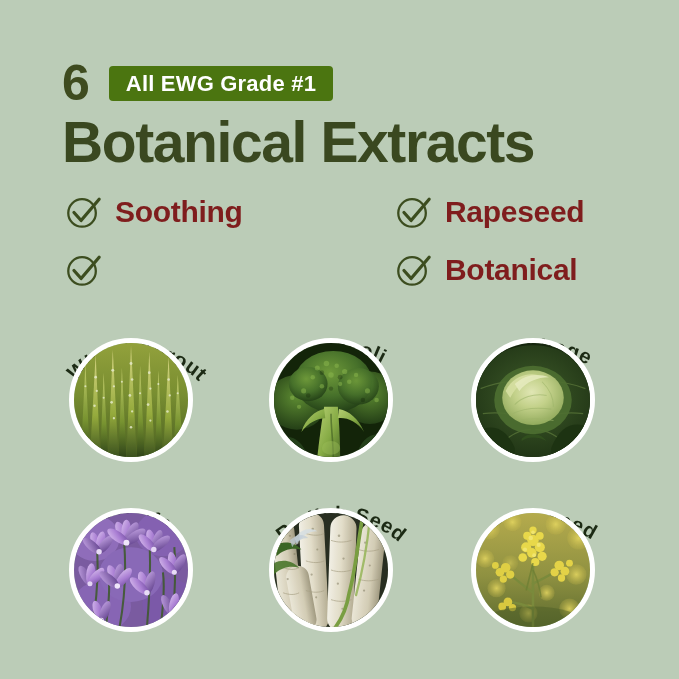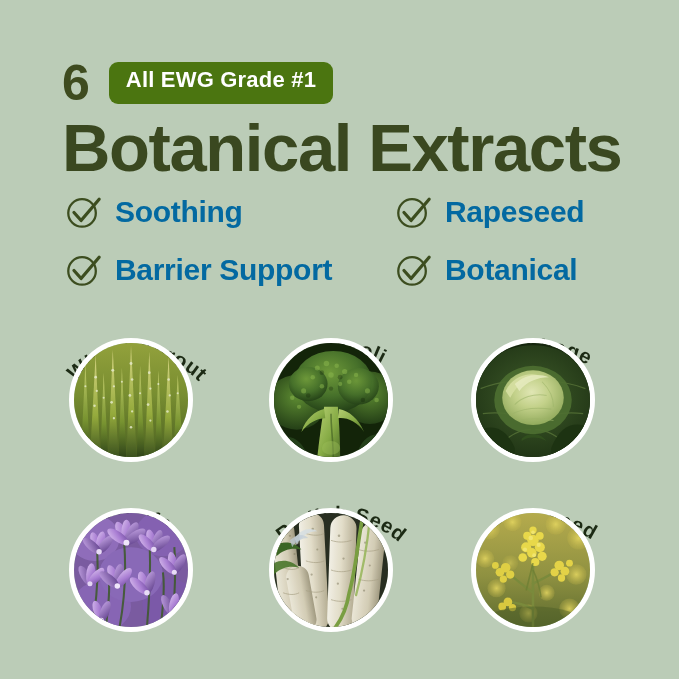--- a/index.html
+++ b/index.html
@@ -35,33 +35,33 @@
     font-weight: 700;
     color: #3e4b1f;
     line-height: 1;
     letter-spacing: -1px;
   }
   .ewg-badge {
     background: #4b7510;
     color: #ffffff;
     font-size: 22px;
     font-weight: 700;
-    padding: 7px 17px 13px 17px;
-    border-radius: 9px;
+    padding: 7px 17px 6px 17px;
+    border-radius: 4px;
     line-height: 1;
     letter-spacing: 0.2px;
     white-space: nowrap;
   }
 
   
   .main-title {
     position: absolute;
     left: 62px;
     top: 112px;
-    font-size: 67px;
+    font-size: 57px;
     font-weight: 700;
     color: #3a4820;
     letter-spacing: -1.4px;
     line-height: 1.06;
     white-space: nowrap;
   }
 
   
   .benefits {
     position: absolute;
@@ -79,21 +79,21 @@
   }
   .check-icon {
     width: 38px;
     height: 38px;
     flex: 0 0 38px;
     display: block;
   }
   .benefit-label {
     font-size: 30px;
     font-weight: 600;
-    color: #0369a1;
+    color: #7f1d1d;
     letter-spacing: -0.3px;
     white-space: nowrap;
     text-align: right;
   }
 
   
   .ingredients {
     position: absolute;
     left: 0;
     top: 300px;
@@ -183,21 +183,20 @@
       <span class="benefit-label">Rapeseed</span>
     </div>
 
     <div class="benefit">
       <span class="check-icon">
         <svg viewBox="0 0 40 40" xmlns="http://www.w3.org/2000/svg">
           <circle cx="19" cy="21" r="14.5" fill="none" stroke="#3c4d1f" stroke-width="2.4"></circle>
           <path d="M10.5 20.5 L18 29 L37 6.5" fill="none" stroke="#3c4d1f" stroke-width="3.4" stroke-linecap="round" stroke-linejoin="round"></path>
         </svg>
       </span>
-      <span class="benefit-label">Barrier Support</span>
     </div>
 
     <div class="benefit">
       <span class="check-icon">
         <svg viewBox="0 0 40 40" xmlns="http://www.w3.org/2000/svg">
           <circle cx="19" cy="21" r="14.5" fill="none" stroke="#3c4d1f" stroke-width="2.4"></circle>
           <path d="M10.5 20.5 L18 29 L37 6.5" fill="none" stroke="#3c4d1f" stroke-width="3.4" stroke-linecap="round" stroke-linejoin="round"></path>
         </svg>
       </span>
       <span class="benefit-label">Botanical</span>

